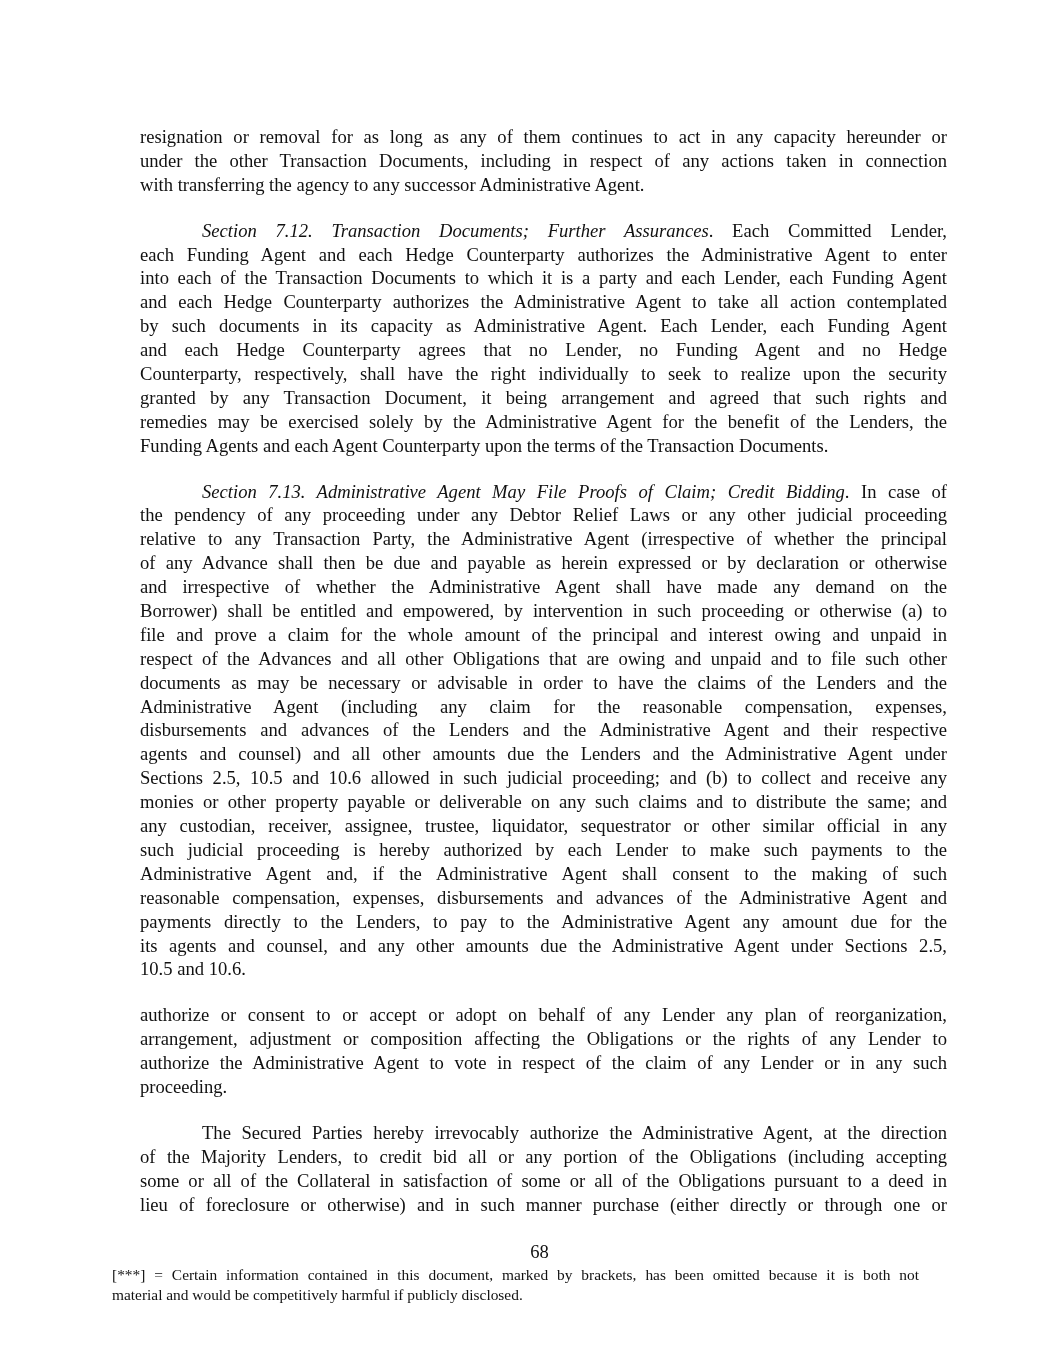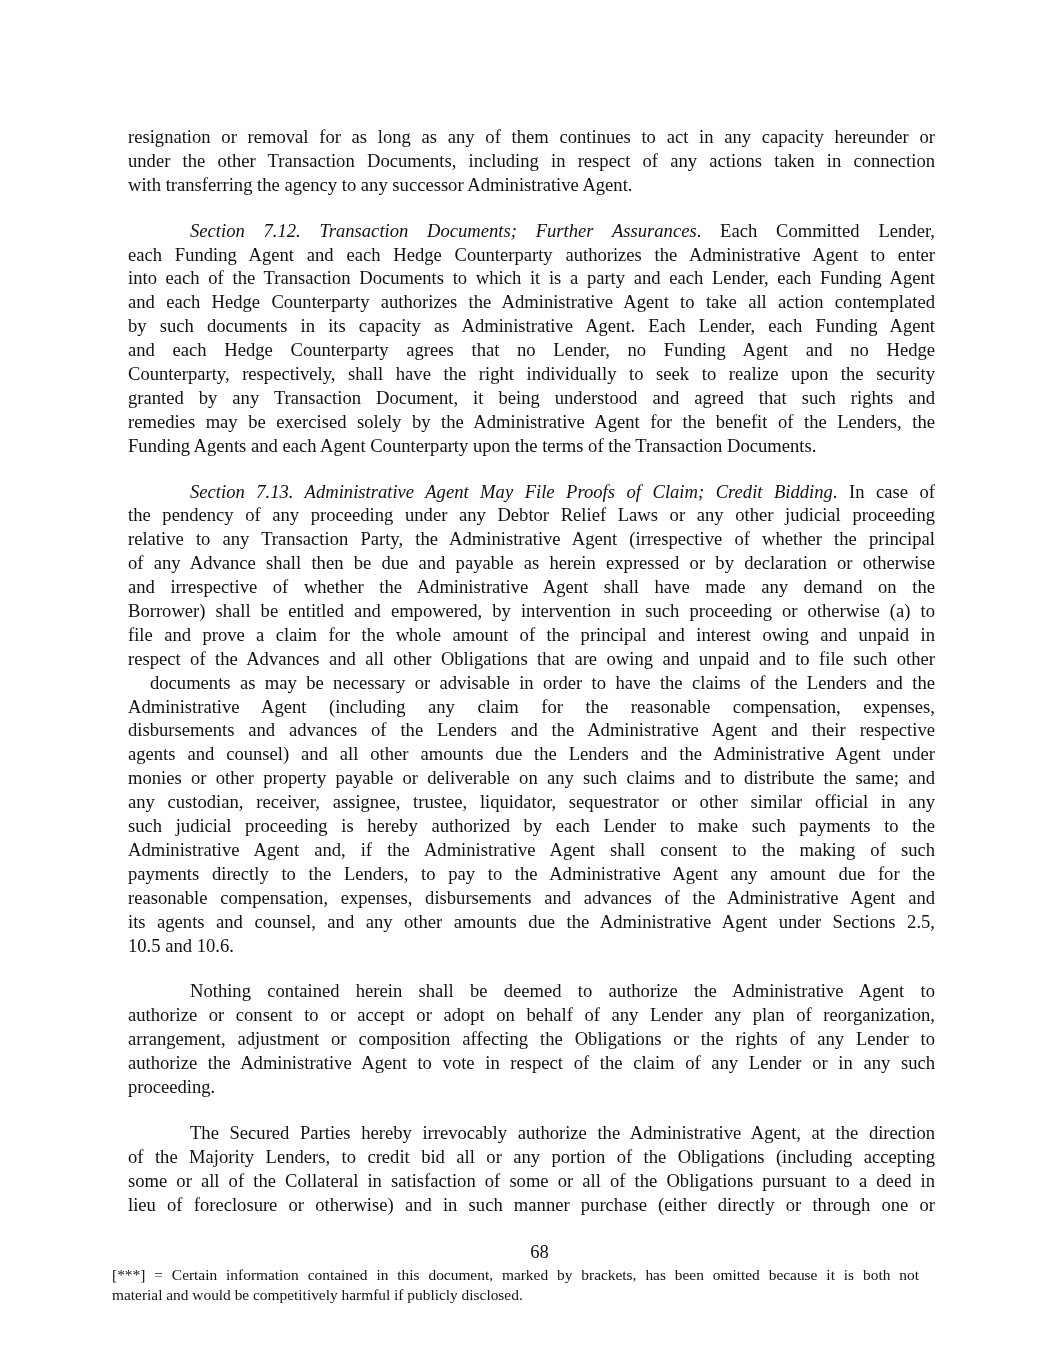--- a/index.html
+++ b/index.html
@@ -10,21 +10,21 @@
     body {
       width: 1055px;
       height: 1365px;
       position: relative;
       overflow: hidden;
       font-family: "Liberation Serif", "DejaVu Serif", serif;
       color: #111111;
     }
     .page {
       position: absolute;
-      left: 128px;
+      left: 140px;
       top: 125px;
       width: 807px;
     }
     .para {
       margin: 0;
       font-size: 18.6px;
       line-height: 23.9px;
     }
     .para + .para {
       margin-top: 22px;
@@ -79,50 +79,50 @@
   </p>
 
   <p class="para">
     <span class="line indent" style="white-space: normal; overflow: hidden;"><span class="heading">Section 7.12.  Transaction Documents; Further Assurances</span><span>.  Each Committed Lender,</span></span>
     <span class="line" style="white-space: normal; overflow: hidden;">each Funding Agent and each Hedge Counterparty authorizes the Administrative Agent to enter</span>
     <span class="line" style="white-space: normal; overflow: hidden;">into each of the Transaction Documents to which it is a party and each Lender, each Funding Agent</span>
     <span class="line" style="white-space: normal; overflow: hidden;">and each Hedge Counterparty authorizes the Administrative Agent to take all action contemplated</span>
     <span class="line" style="white-space: normal; overflow: hidden;">by such documents in its capacity as Administrative Agent.  Each Lender, each Funding Agent</span>
     <span class="line" style="white-space: normal; overflow: hidden;">and each Hedge Counterparty agrees that no Lender, no Funding Agent and no Hedge</span>
     <span class="line" style="white-space: normal; overflow: hidden;">Counterparty, respectively, shall have the right individually to seek to realize upon the security</span>
-    <span class="line" style="white-space: normal; overflow: hidden;">granted by any Transaction Document, it being understood and agreed that such rights and</span>
+    <span class="line" style="white-space: normal; overflow: hidden;">granted by any Transaction Document, it being arrangement and agreed that such rights and</span>
     <span class="line" style="white-space: normal; overflow: hidden;">remedies may be exercised solely by the Administrative Agent for the benefit of the Lenders, the</span>
     <span class="line last" style="white-space: normal; overflow: hidden;">Funding Agents and each Agent Counterparty upon the terms of the Transaction Documents.</span>
   </p>
 
   <p class="para">
     <span class="line indent" style="white-space: normal; overflow: hidden;"><span class="heading">Section 7.13.   Administrative Agent May File Proofs of Claim; Credit Bidding</span><span>.  In case of</span></span>
     <span class="line" style="white-space: normal; overflow: hidden; font-family: Liberation Serif, serif;">the pendency of any proceeding under any Debtor Relief Laws or any other judicial proceeding</span>
     <span class="line" style="white-space: normal; overflow: hidden;">relative to any Transaction Party, the Administrative Agent (irrespective of whether the principal</span>
     <span class="line" style="white-space: normal; overflow: hidden;">of any Advance shall then be due and payable as herein expressed or by declaration or otherwise</span>
     <span class="line" style="white-space: normal; overflow: hidden;">and irrespective of whether the Administrative Agent shall have made any demand on the</span>
     <span class="line" style="white-space: normal; overflow: hidden;">Borrower) shall be entitled and empowered, by intervention in such proceeding or otherwise (a) to</span>
     <span class="line" style="white-space: normal; overflow: hidden;">file and prove a claim for the whole amount of the principal and interest owing and unpaid in</span>
     <span class="line" style="white-space: normal; overflow: hidden;">respect of the Advances and all other Obligations that are owing and unpaid and to file such other</span>
-    <span class="line" style="white-space: normal; overflow: hidden; margin-left: 22px;">documents as may be necessary or advisable in order to have the claims of the Lenders and the</span>
+    <span class="line" style="white-space: normal; overflow: hidden;">documents as may be necessary or advisable in order to have the claims of the Lenders and the</span>
     <span class="line" style="white-space: normal; overflow: hidden;">Administrative Agent (including any claim for the reasonable compensation, expenses,</span>
     <span class="line" style="white-space: normal; overflow: hidden;">disbursements and advances of the Lenders and the Administrative Agent and their respective</span>
     <span class="line" style="white-space: normal; overflow: hidden;">agents and counsel) and all other amounts due the Lenders and the Administrative Agent under</span>
+    <span class="line" style="white-space: normal; overflow: hidden;">Sections 2.5, 10.5 and 10.6 allowed in such judicial proceeding; and (b) to collect and receive any</span>
     <span class="line" style="white-space: normal; overflow: hidden;">monies or other property payable or deliverable on any such claims and to distribute the same; and</span>
     <span class="line" style="white-space: normal; overflow: hidden;">any custodian, receiver, assignee, trustee, liquidator, sequestrator or other similar official in any</span>
     <span class="line" style="white-space: normal; overflow: hidden;">such judicial proceeding is hereby authorized by each Lender to make such payments to the</span>
     <span class="line" style="white-space: normal; overflow: hidden;">Administrative Agent and, if the Administrative Agent shall consent to the making of such</span>
+    <span class="line" style="white-space: normal; overflow: hidden;">reasonable compensation, expenses, disbursements and advances of the Administrative Agent and</span>
     <span class="line" style="white-space: normal; overflow: hidden;">payments directly to the Lenders, to pay to the Administrative Agent any amount due for the</span>
-    <span class="line" style="white-space: normal; overflow: hidden;">reasonable compensation, expenses, disbursements and advances of the Administrative Agent and</span>
     <span class="line" style="white-space: normal; overflow: hidden;">its agents and counsel, and any other amounts due the Administrative Agent under Sections 2.5,</span>
     <span class="line last" style="white-space: normal; overflow: hidden;">10.5 and 10.6.</span>
   </p>
 
   <p class="para">
-    <span class="line indent" style="white-space: normal; overflow: hidden;">Nothing contained herein shall be deemed to authorize the Administrative Agent to</span>
     <span class="line" style="white-space: normal; overflow: hidden;">authorize or consent to or accept or adopt on behalf of any Lender any plan of reorganization,</span>
     <span class="line" style="white-space: normal; overflow: hidden;">arrangement, adjustment or composition affecting the Obligations or the rights of any Lender to</span>
     <span class="line" style="white-space: normal; overflow: hidden;">authorize the Administrative Agent to vote in respect of the claim of any Lender or in any such</span>
     <span class="line last" style="white-space: normal; overflow: hidden;">proceeding.</span>
   </p>
 
   <p class="para">
     <span class="line indent" style="white-space: normal; overflow: hidden;">The Secured Parties hereby irrevocably authorize the Administrative Agent, at the direction</span>
     <span class="line" style="white-space: normal; overflow: hidden;">of the Majority Lenders, to credit bid all or any portion of the Obligations (including accepting</span>
     <span class="line" style="white-space: normal; overflow: hidden;">some or all of the Collateral in satisfaction of some or all of the Obligations pursuant to a deed in</span>

